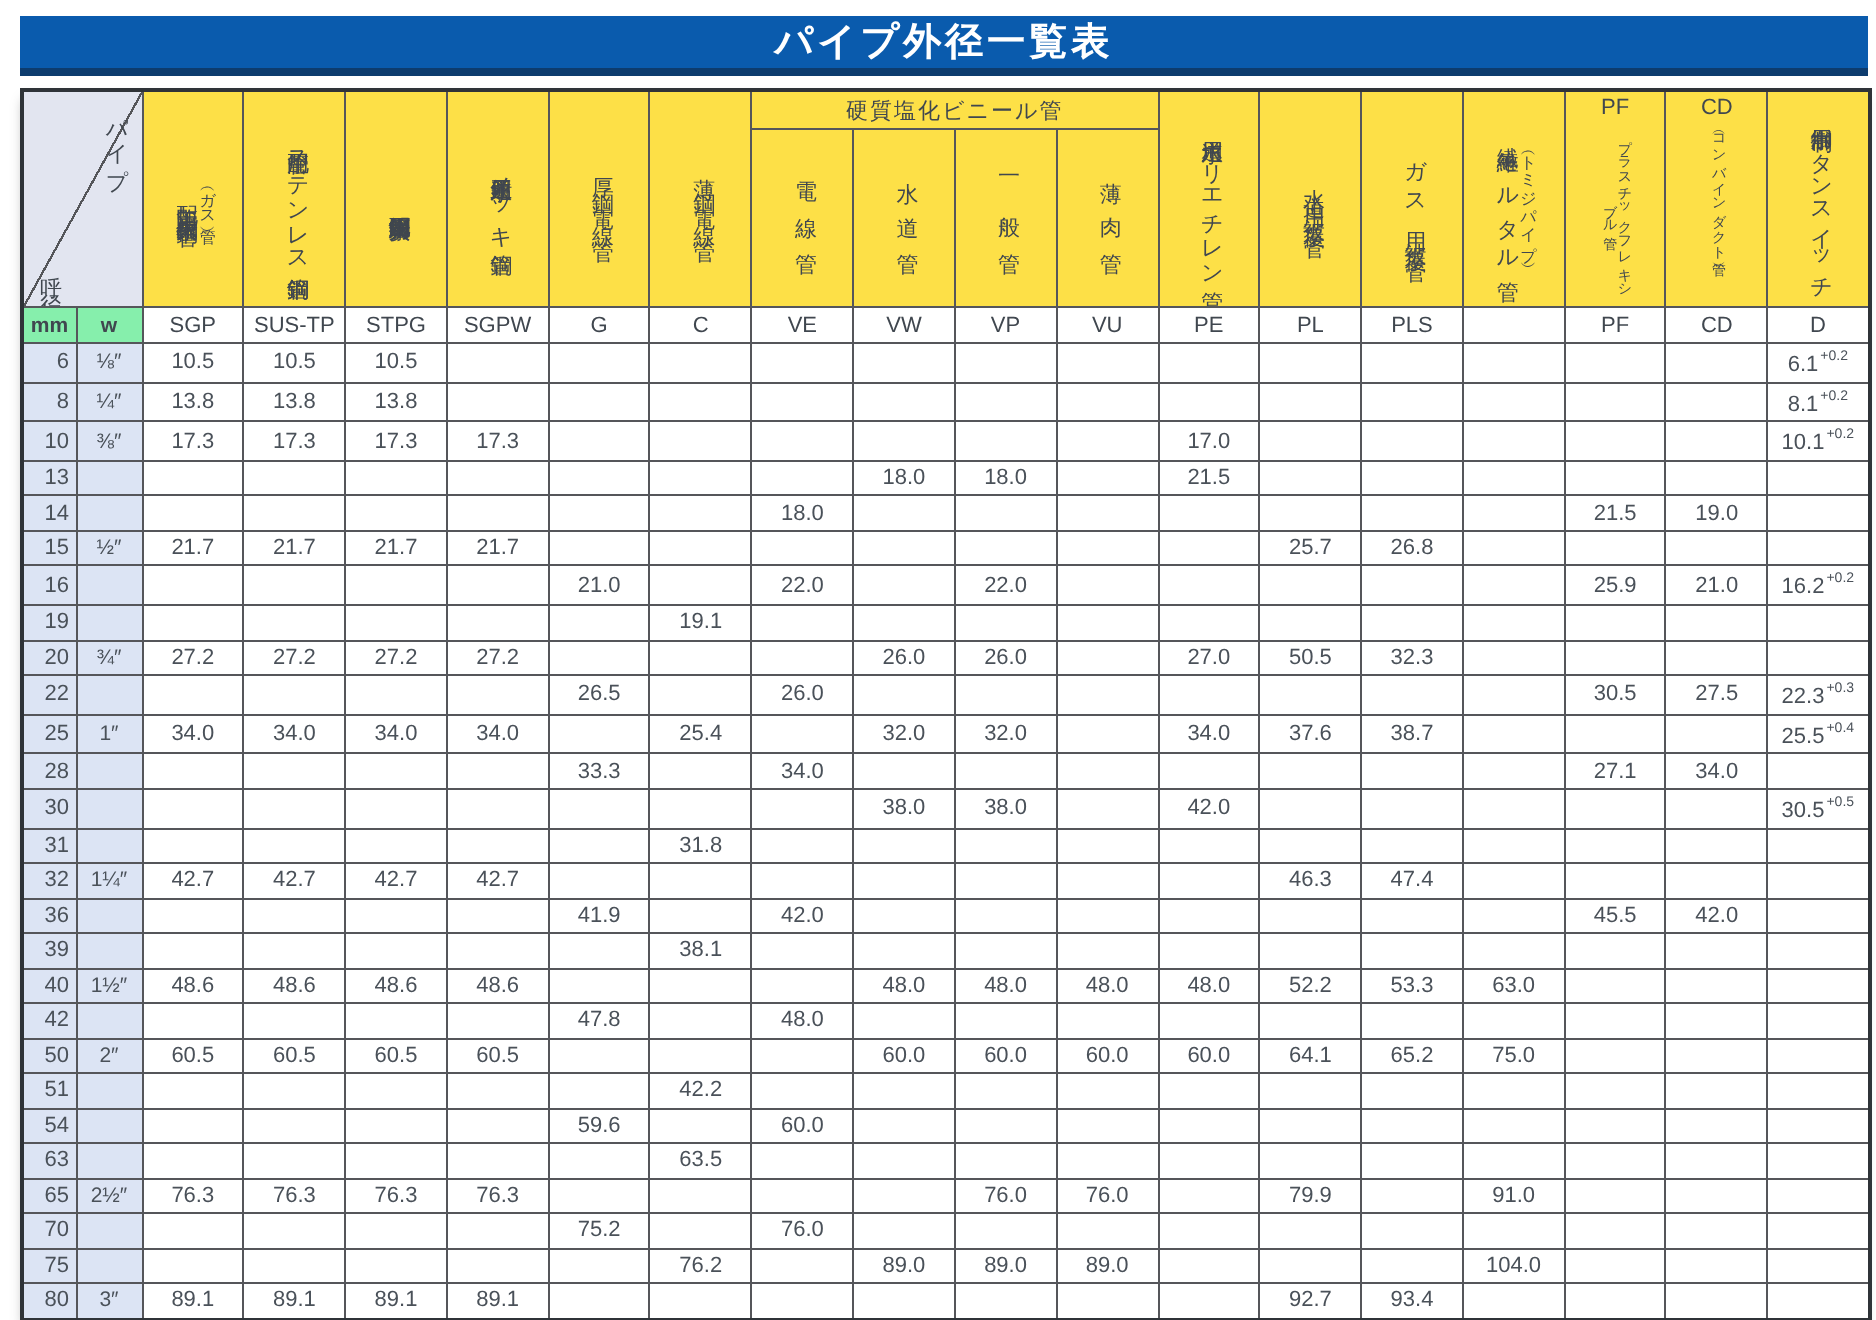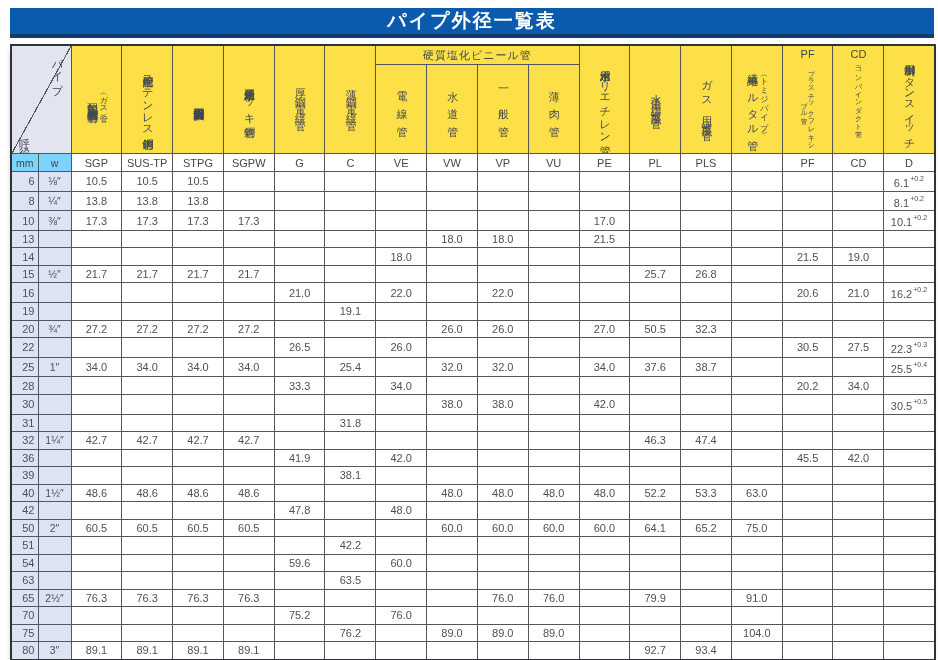--- a/index.html
+++ b/index.html
@@ -10,21 +10,21 @@
     display:flex;align-items:center;justify-content:center;letter-spacing:2px;}
   .sheet{position:absolute;left:10px;top:44px;width:924px;
     box-shadow:0 4px 6px -2px rgba(0,0,0,.35);}
   table{border-collapse:collapse;table-layout:fixed;width:924px;border:2px solid #2f3338;}
   th,td{border:1px solid #55565a;padding:0;overflow:hidden;}
   thead th{background:#fde047;font-weight:normal;color:#40474f;}
   th.hcell{height:107px;vertical-align:middle;}
   th.ghead{height:18px;font-size:11px;letter-spacing:1px;}
   th.gsub{height:87px;vertical-align:middle;}
   th.code-cell{background:#ffffff;font-size:11px;height:17px;color:#40474f;}
-  th.unit-cell{background:#7dd3fc;font-size:10.5px;height:17px;color:#40474f;}
+  th.unit-cell{background:#86efac;font-size:10.5px;height:17px;color:#40474f;font-weight:bold;}
   .vwrap{display:flex;flex-direction:row;justify-content:center;align-items:center;gap:1px;height:100%;}
   .pcol{flex-direction:column;gap:2px;padding-top:3px;justify-content:flex-start;}
   .prefix{font-size:11px;}
   .vt{writing-mode:vertical-rl;text-orientation:upright;font-size:11px;line-height:1.05;}
   .vsub{text-orientation:mixed;font-size:8px;letter-spacing:0;}
   .vsub2{text-orientation:mixed;font-size:7px;letter-spacing:0;max-height:86px;}
   tbody td{background:#ffffff;height:16.5px;font-size:11px;color:#4a5159;text-align:center;
     line-height:16px;white-space:nowrap;}
   tbody td.mm-cell{background:#dce4f4;text-align:right;padding-right:3px;}
   tbody td.w-cell{background:#dce4f4;font-size:10.5px;}
@@ -320,21 +320,21 @@
             <td>21.0</td>
             <td></td>
             <td>22.0</td>
             <td></td>
             <td>22.0</td>
             <td></td>
             <td></td>
             <td></td>
             <td></td>
             <td></td>
-            <td>20.6</td>
+            <td>25.9</td>
             <td>21.0</td>
             <td>16.2<sup>+0.2</sup></td>
           </tr>
           <tr>
             <td class="mm-cell">19</td>
             <td class="w-cell"></td>
             <td></td>
             <td></td>
             <td></td>
             <td></td>
@@ -425,21 +425,21 @@
             <td>33.3</td>
             <td></td>
             <td>34.0</td>
             <td></td>
             <td></td>
             <td></td>
             <td></td>
             <td></td>
             <td></td>
             <td></td>
-            <td>20.2</td>
+            <td>27.1</td>
             <td>34.0</td>
             <td></td>
           </tr>
           <tr>
             <td class="mm-cell">30</td>
             <td class="w-cell"></td>
             <td></td>
             <td></td>
             <td></td>
             <td></td>

